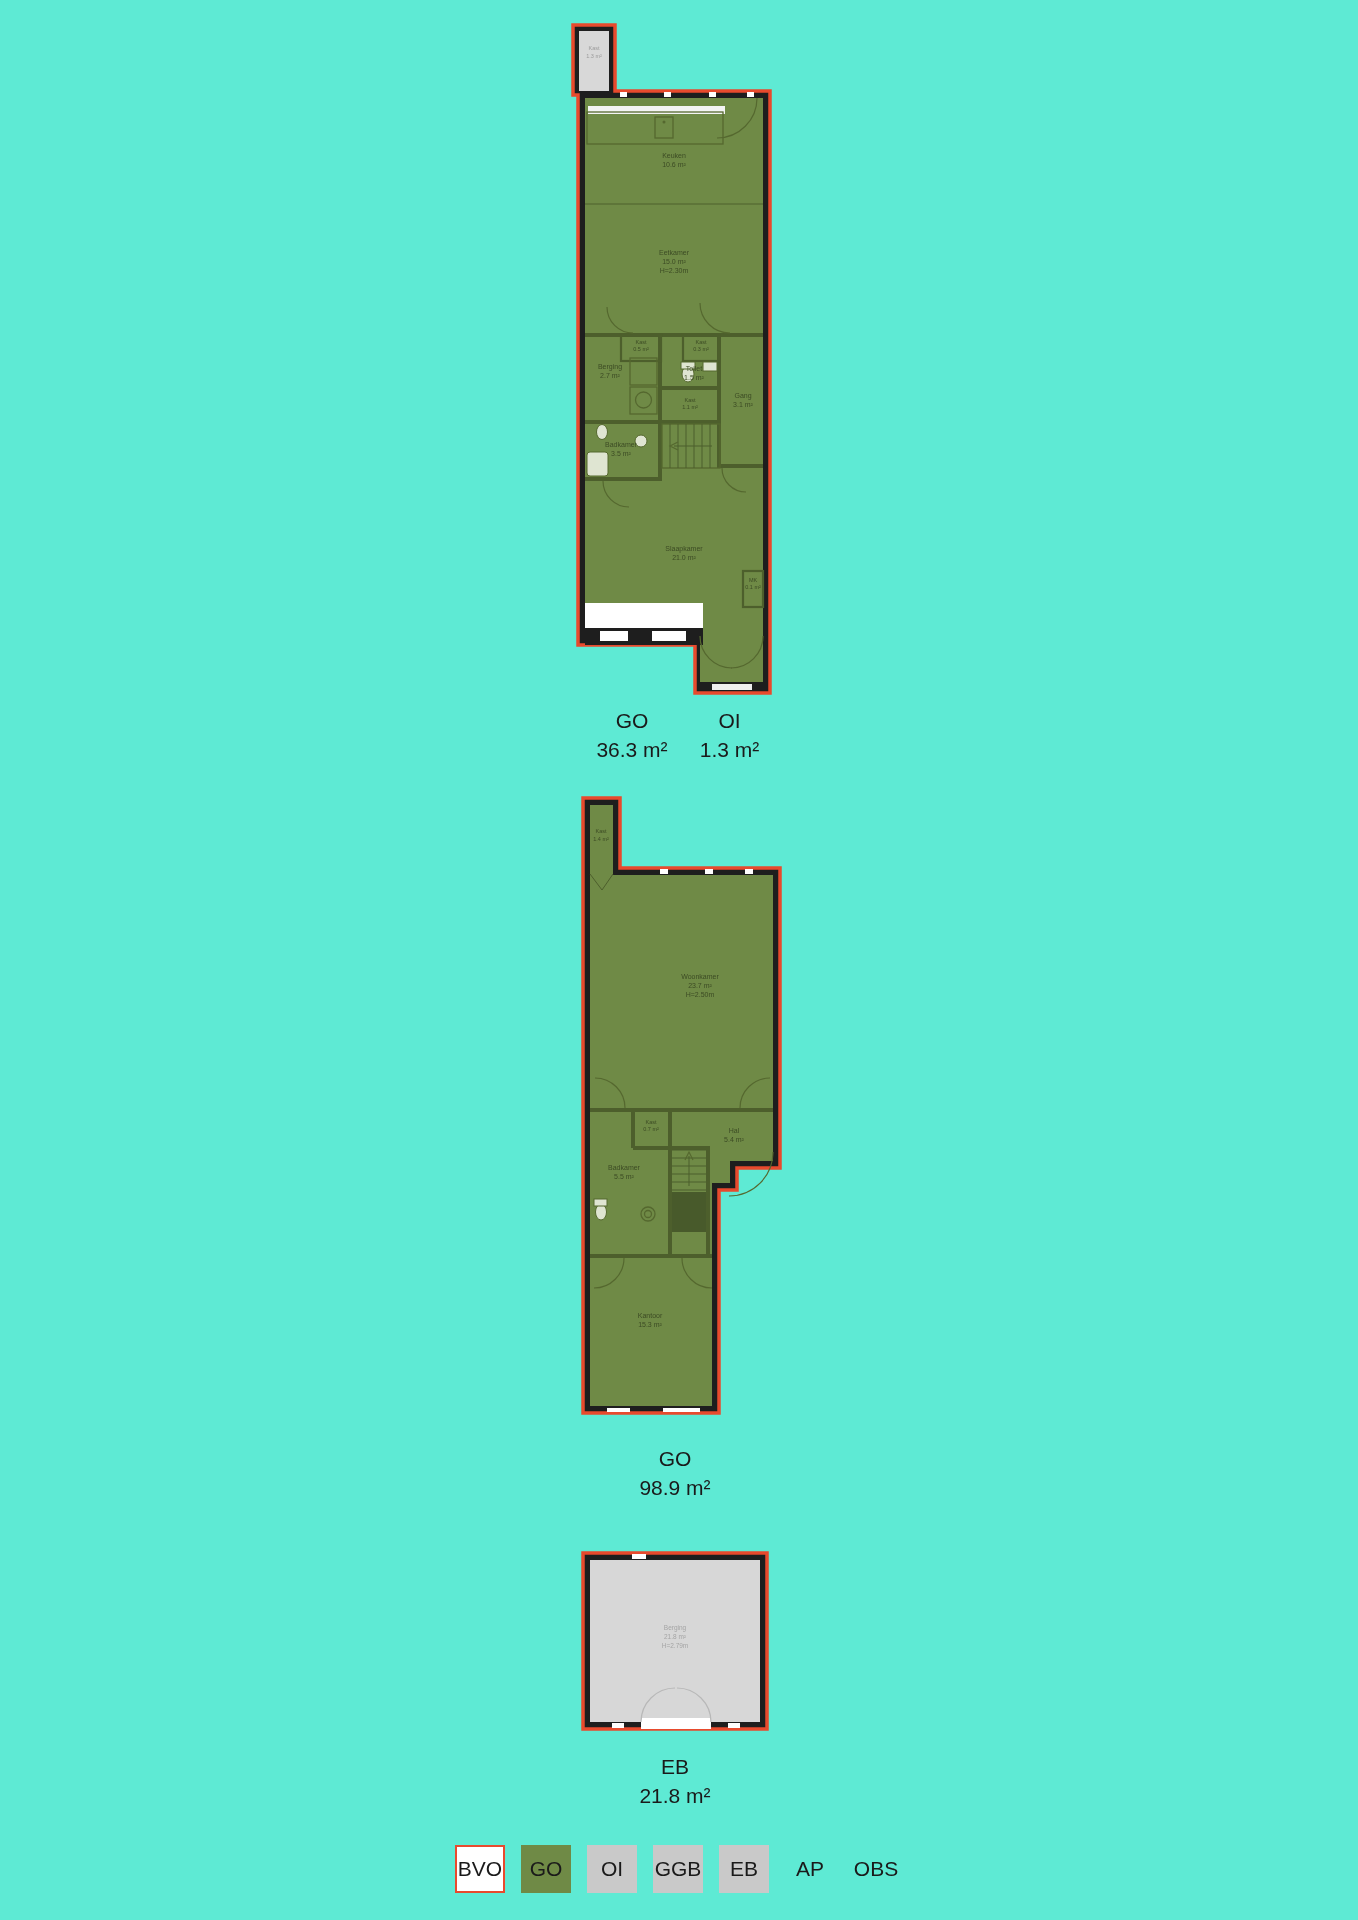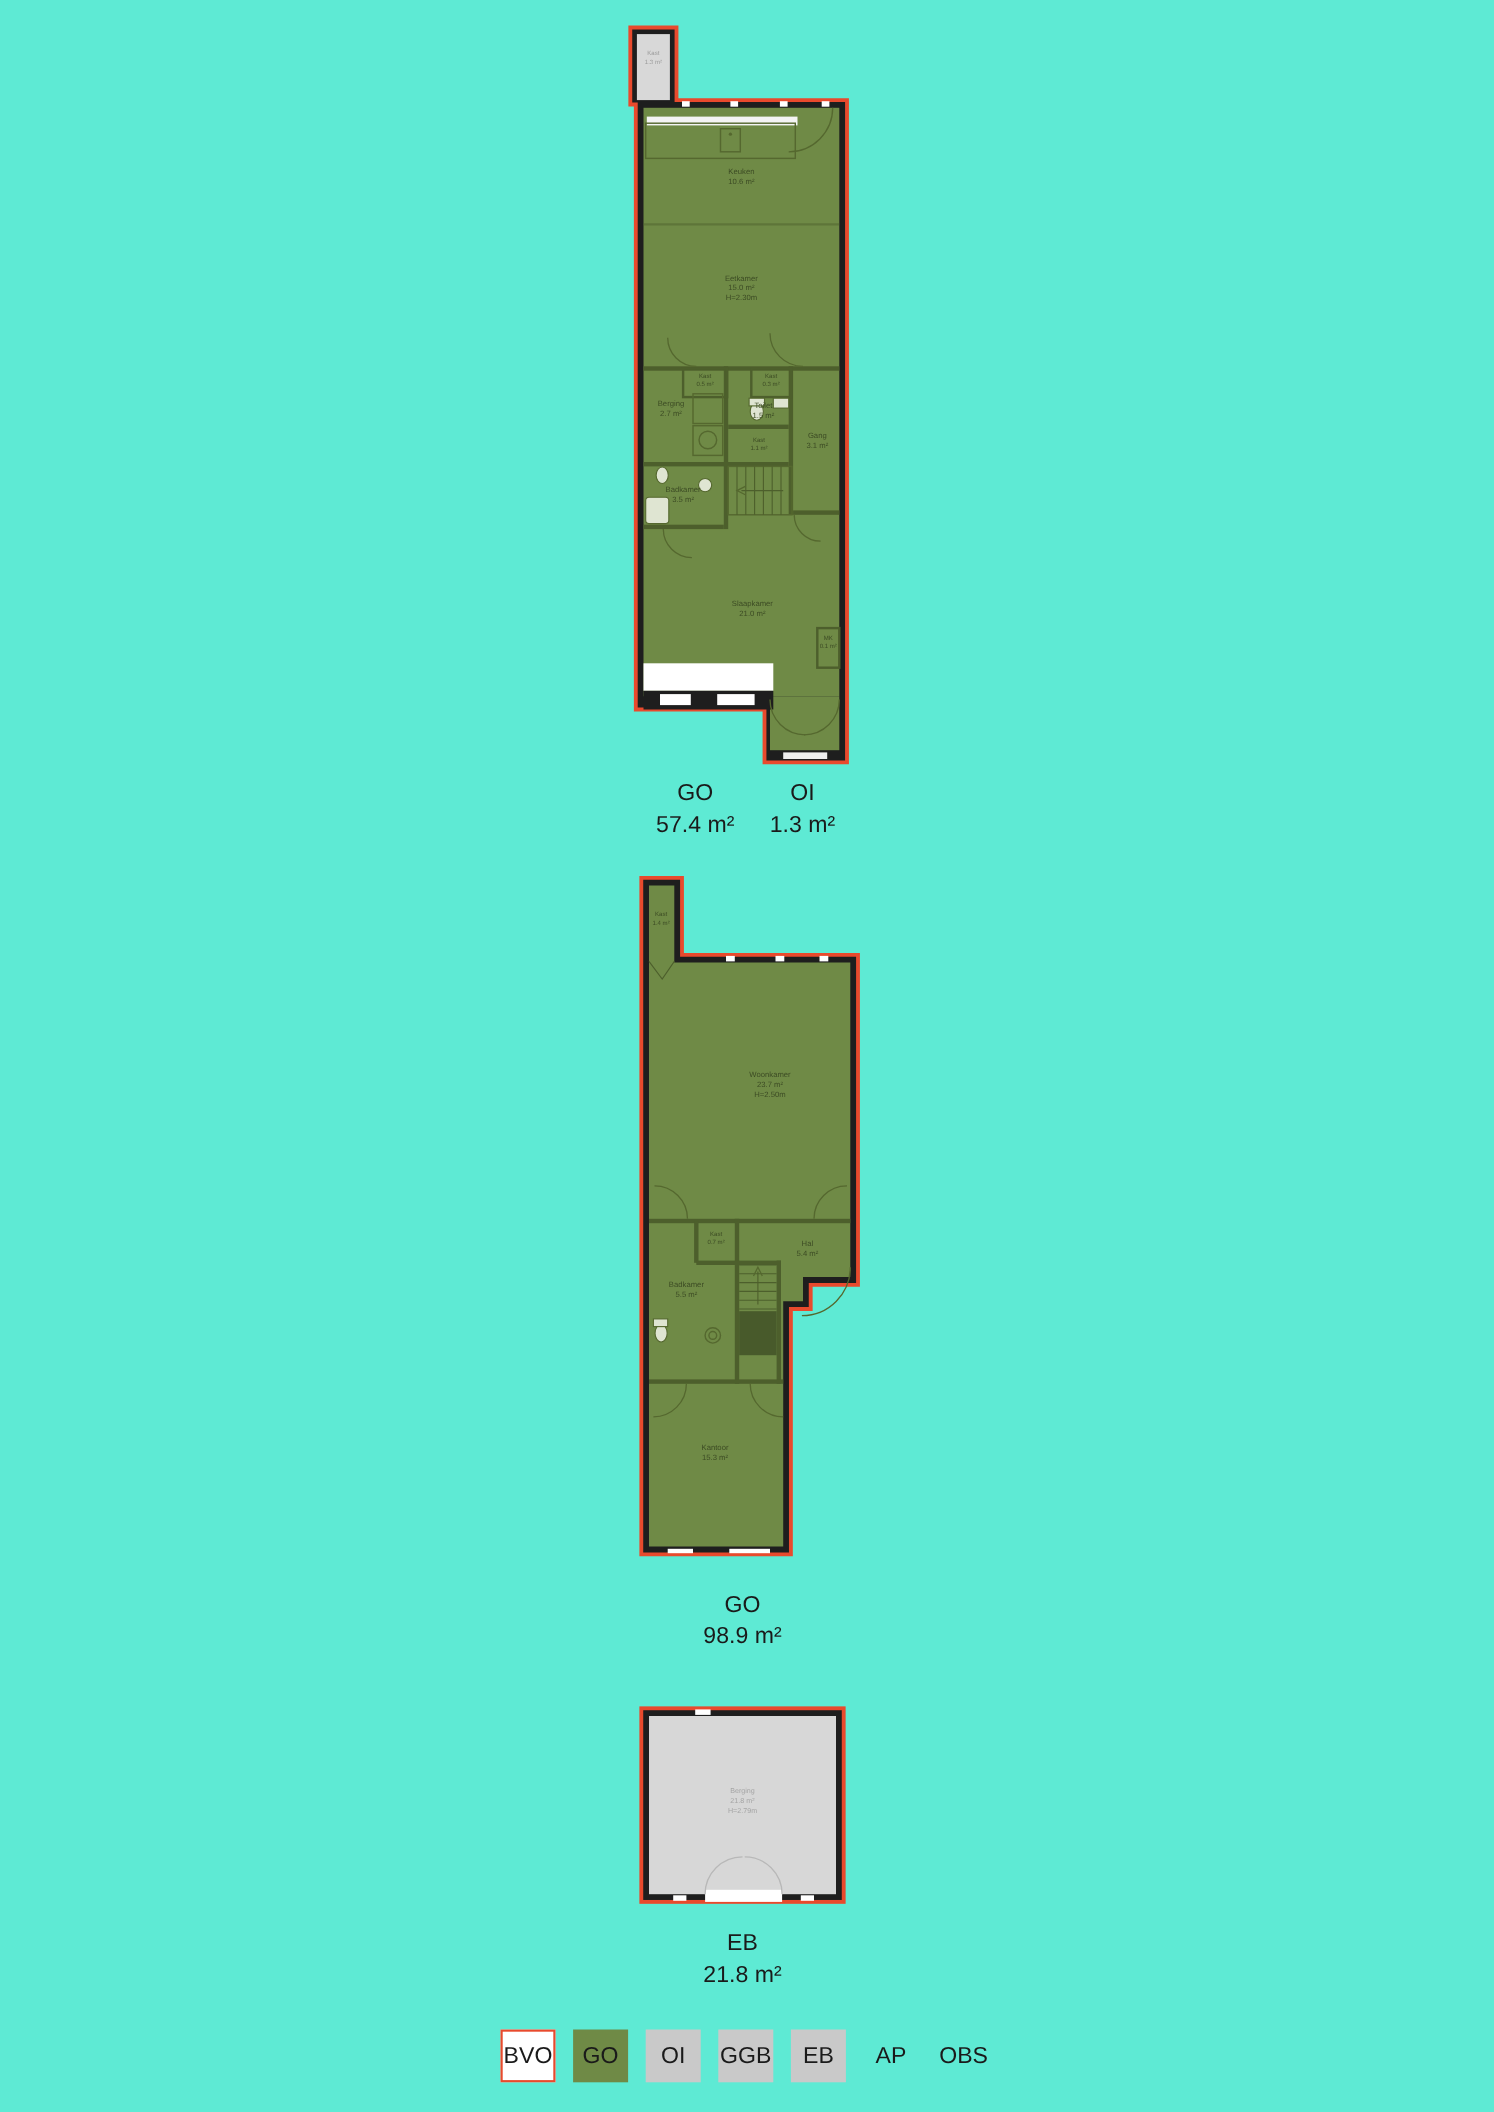--- a/index.html
+++ b/index.html
@@ -113,21 +113,21 @@
       <text class="rt" x="743" y="398"><tspan x="743">Gang</tspan><tspan x="743" dy="9">3.1 m²</tspan></text>
       <text class="rt sm" x="690" y="402"><tspan x="690">Kast</tspan><tspan x="690" dy="7">1.1 m²</tspan></text>
       <text class="rt" x="621" y="447"><tspan x="621">Badkamer</tspan><tspan x="621" dy="9">3.5 m²</tspan></text>
       <text class="rt" x="684" y="551"><tspan x="684">Slaapkamer</tspan><tspan x="684" dy="9">21.0 m²</tspan></text>
       <text class="rt sm" x="753" y="582"><tspan x="753">MK</tspan><tspan x="753" dy="7">0.1 m²</tspan></text>
     </g>
   </svg>
 
   <div class="total" style="left:572px;top:706px;width:120px;">
     <div>GO</div>
-    <div>57.4 m²</div>
+    <div>36.3 m²</div>
   </div>
   <div class="total" style="left:672px;top:706px;width:115px;">
     <div>OI</div>
     <div>1.3 m²</div>
   </div>
 
   <svg style="left:565px;top:790px;" width="225" height="640" viewBox="565 790 225 640">
     <g>
       <path class="wallfill" d="M583,798 L620,798 L620,868 L780,868 L780,1168 L737,1168 L737,1190 L719,1190 L719,1413 L583,1413 Z"></path>
     </g>

